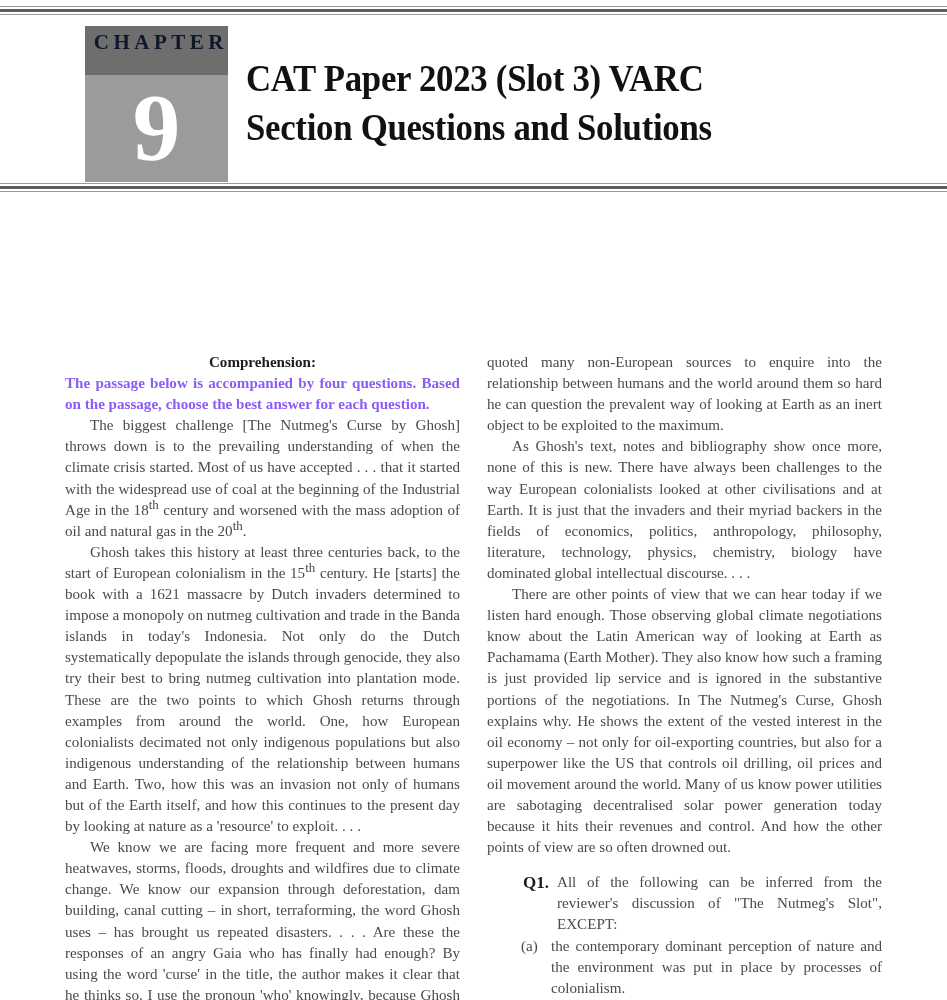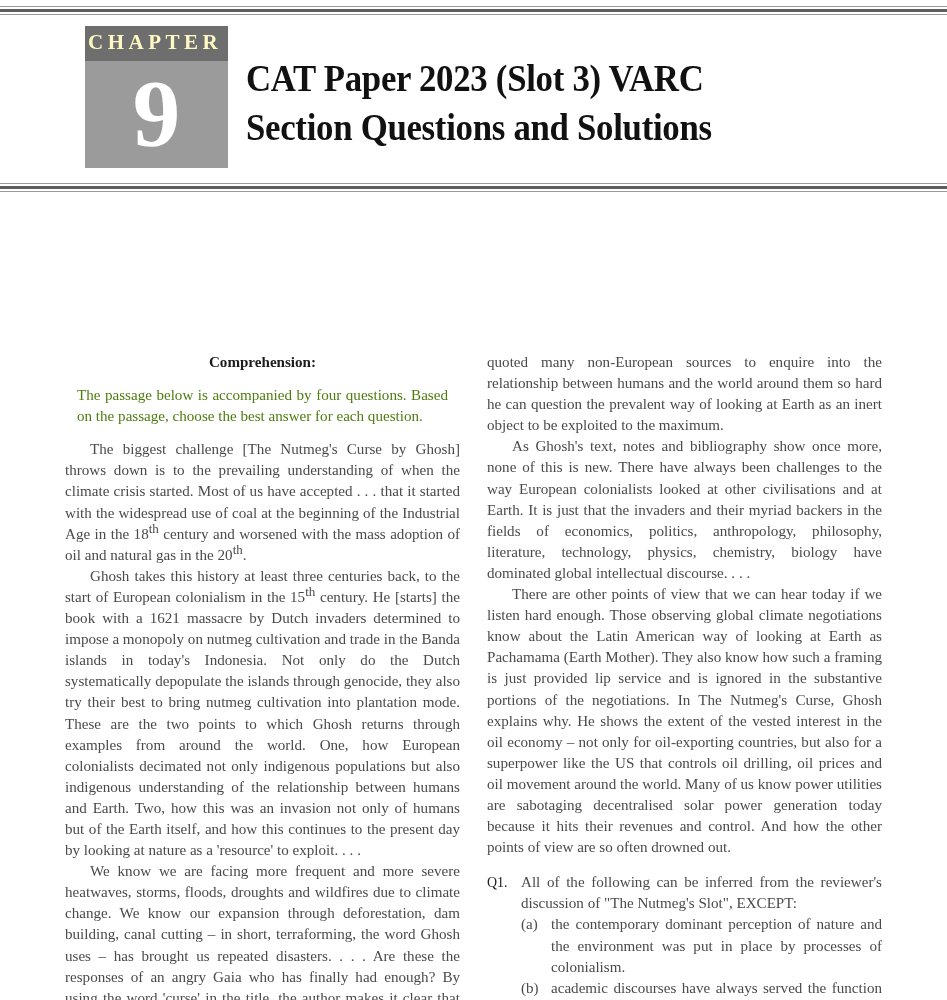--- a/index.html
+++ b/index.html
@@ -45,27 +45,27 @@
     height: 150px;
   }
   .chapter-badge {
     position: absolute;
     left: 85px;
     top: 0;
     width: 143px;
   }
   .chapter-badge-word {
     background: #6e6e6e;
-    color: #fef9c3;
+    color: #0f172a;
     font-family: "Liberation Serif", "DejaVu Serif", serif;
     font-weight: bold;
     font-size: 21px;
     letter-spacing: 4.5px;
-    text-align: left;
-    padding: 5px 0 8px 3px;
+    text-align: right;
+    padding: 5px 0 22px 3px;
     line-height: 1.05;
   }
   .chapter-badge-num {
     background: #9b9b9b;
     color: #ffffff;
     font-family: "Liberation Serif", "DejaVu Serif", serif;
     font-weight: bold;
     font-size: 95px;
     line-height: 107px;
     text-align: center;
@@ -105,45 +105,46 @@
     text-align: justify;
     text-justify: inter-word;
   }
   .intro-head {
     font-weight: bold;
     color: #1c1c1c;
     text-align: center;
     margin: 0;
   }
   .intro-bold {
-    font-weight: normal;
-    color: #4d7c0f;
-    text-align: justify;
-    margin: 12px;
+    font-weight: bold;
+    color: #8b5cf6;
+    text-align: justify;
+    margin: 0;
   }
   p.para {
     margin: 0;
     text-indent: 25px;
   }
   p.para.cont { text-indent: 0; }
   sup { font-size: 13px; vertical-align: super; line-height: 0; }
 
   
   .question-block { margin-top: 14px; }
   .question-row {
     display: flex;
     align-items: flex-start;
   }
   .q-number {
-    font-weight: normal;
+    font-weight: bold;
     color: #1c1c1c;
     width: 34px;
     flex: 0 0 34px;
     text-align: left;
-    font-size: 14px;
+    font-size: 17px;
+    margin-left: 36px;
   }
   .q-text {
     flex: 1;
     text-align: justify;
   }
   .option-row {
     display: flex;
     align-items: flex-start;
     margin-left: 34px;
   }

